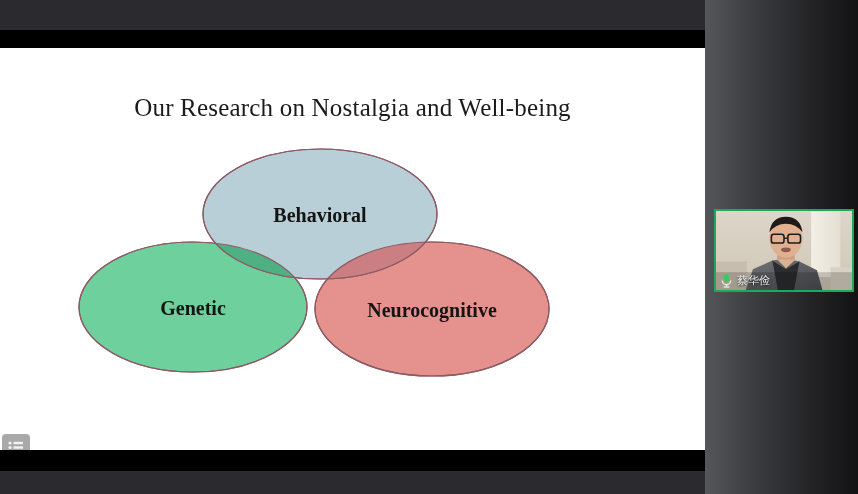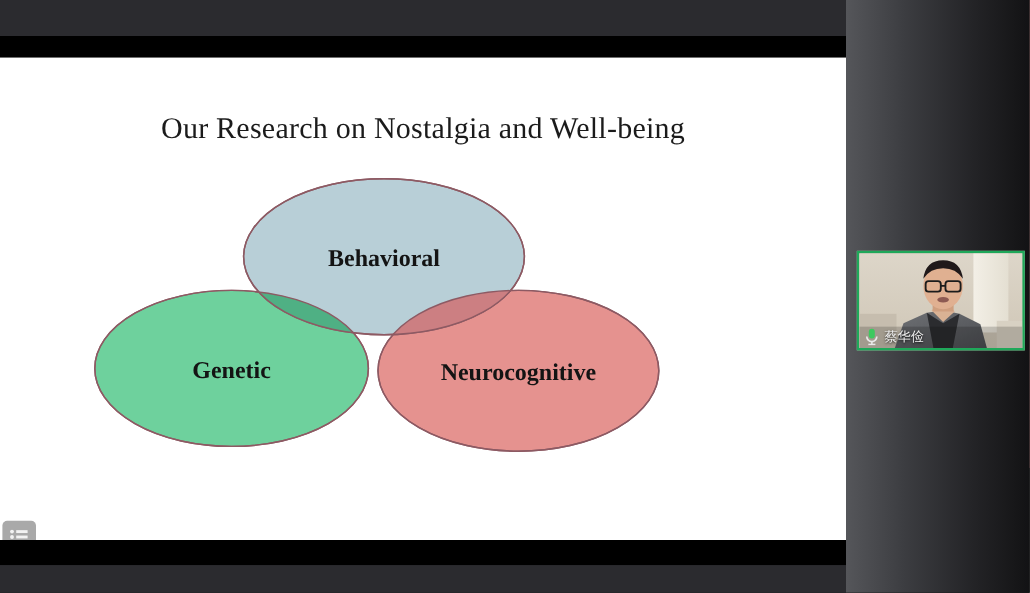--- a/index.html
+++ b/index.html
@@ -1,18 +1,18 @@
 <!DOCTYPE html>
 <html><head>
 <meta charset="utf-8">
 <style>
   html,body{margin:0;padding:0;background:#111;}
   body{width:858px;height:494px;overflow:hidden;font-family:"Liberation Sans",sans-serif;}
 
-  #app{position:relative;width:858px;height:390px;background:#fca5a5;}
+  #app{position:relative;width:858px;height:390px;background:#14532d;}
 
   
   .stage{position:absolute;left:0;top:0;width:705px;height:494px;background:#2b2b2f;}
   .letterbox-top{position:absolute;left:0;top:30px;width:705px;height:18px;background:#000;}
   .letterbox-bottom{position:absolute;left:0;top:450px;width:705px;height:21px;background:#000;}
   .stage-strip-bottom{position:absolute;left:0;top:471px;width:705px;height:23px;background:#2b2b2f;}
 
   
   .slide{position:absolute;left:0;top:48px;width:705px;height:402px;background:#ffffff;overflow:hidden;}
   .slide-title{position:absolute;left:0;top:46px;width:705px;text-align:center;

